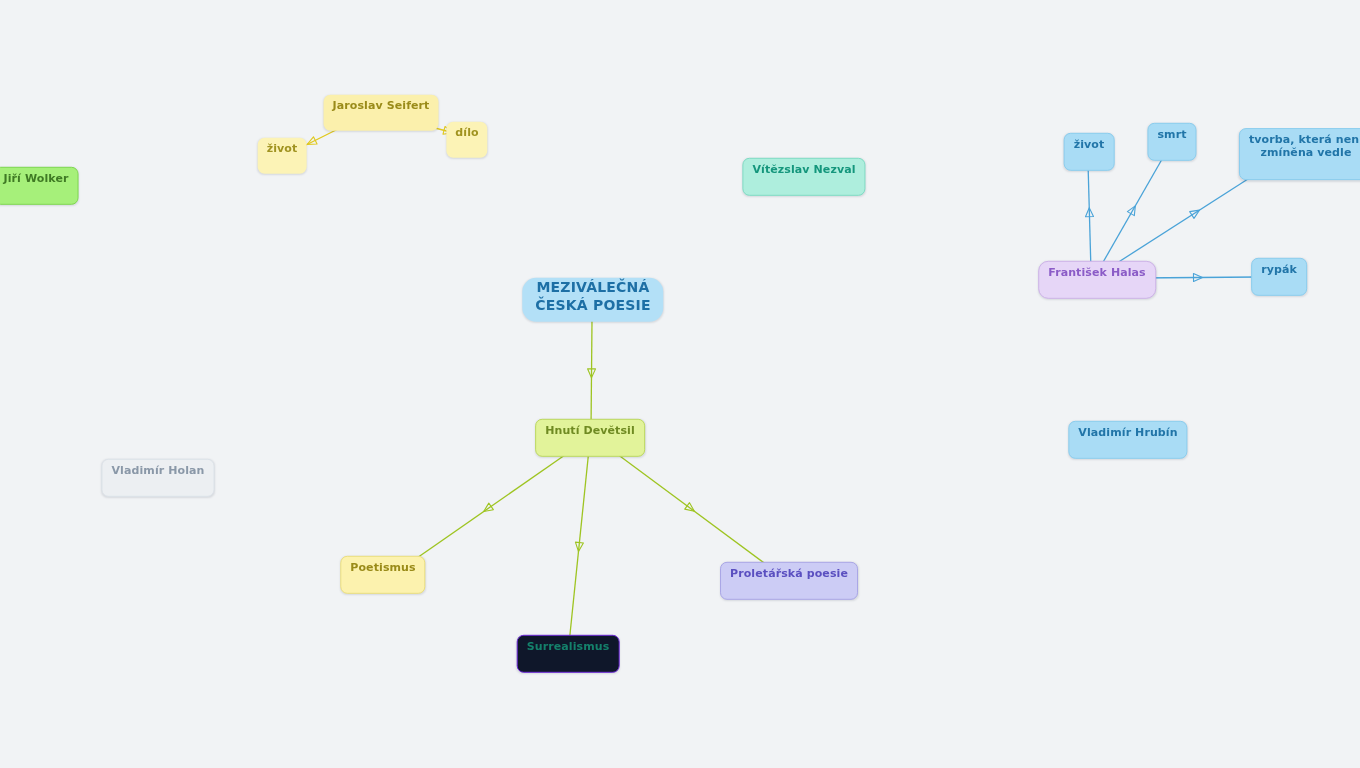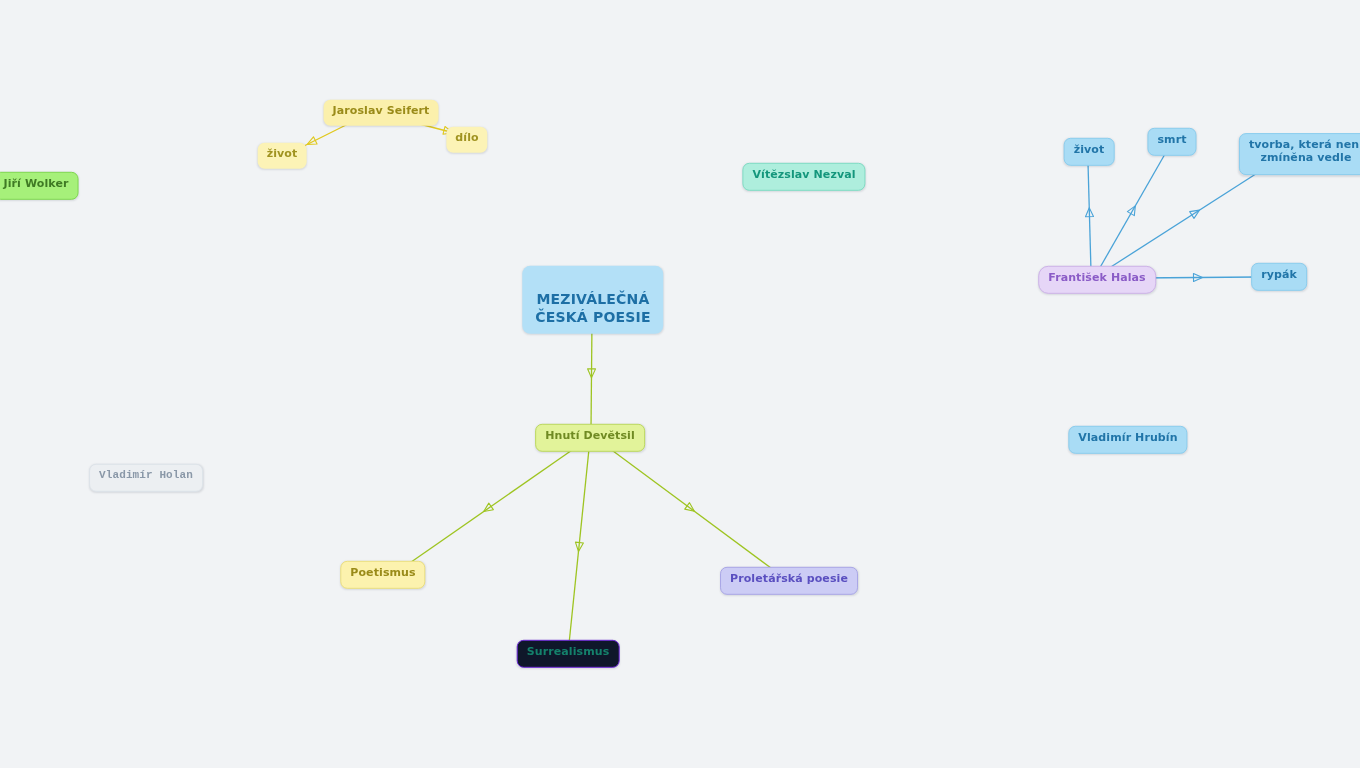--- a/index.html
+++ b/index.html
@@ -28,37 +28,37 @@
     top: 0;
     width: 1360px;
     height: 768px;
     pointer-events: none;
   }
 
   .node {
     position: absolute;
     box-sizing: border-box;
     border-radius: 7px;
-    padding: 4px 9px 9px 9px;
+    padding: 4px 9px 19px 9px;
     font-size: 11px;
     font-weight: bold;
     line-height: 1.22;
     white-space: pre;
     text-align: center;
     letter-spacing: .1px;
     box-shadow: 0 1px 2px rgba(40,50,70,.13);
     transform: translate(-50%, -50%);
     user-select: none;
   }
 
   .node.root {
     font-size: 14px;
     line-height: 1.3;
-    padding: 24px 13px 8px 13px;
-    border-radius: 8px;
+    padding: 0 13px 8px 13px;
+    border-radius: 14px;
     letter-spacing: .2px;
   }
 
   
   .c-rootblue  { background: #b3e0f7; color: #1d6fa5; }
   .c-yellow    { background: #fbf0ac; color: #9a8b19; }
   .c-yellowlt  { background: #fcf3b6; color: #a09320; }
   .c-green     { background: #a6f07a; color: #3f7a24; border: 1px solid #7fd84f; }
   .c-mint      { background: #aeeedd; color: #14967c; border: 1px solid #7fdcc4; }
   .c-grey      { background: #eceff2; color: #8a98a8; border: 1px solid #dde3e9; }
@@ -116,21 +116,21 @@
       </g>
     </svg>
   <div id="node-layer">
       <div class="node c-rootblue root" style="left: 593px; top: 300px;">MEZIVÁLEČNÁ
 ČESKÁ POESIE</div>
       <div class="node c-yellow" style="left: 381px; top: 113px;">Jaroslav Seifert</div>
       <div class="node c-yellowlt" style="left: 282px; top: 156px;">život</div>
       <div class="node c-yellowlt" style="left: 467px; top: 140px;">dílo</div>
       <div class="node c-green" style="left: 36px; top: 186px;">Jiří Wolker</div>
       <div class="node c-mint" style="left: 793px; top: 177px; margin-left: 11px;">Vítězslav Nezval</div>
-      <div class="node c-grey" style="left: 146px; top: 478px; font-family: Liberation Mono, monospace;">Vladimír Holan</div>
+      <div class="node c-grey" style="left: 158px; top: 478px;">Vladimír Holan</div>
       <div class="node c-lavender" style="left: 1097px; top: 280px; border-radius: 10px;">František Halas</div>
       <div class="node c-blue" style="left: 1089px; top: 152px;">život</div>
       <div class="node c-blue" style="left: 1172px; top: 142px;">smrt</div>
       <div class="node c-blue" style="left: 1306px; top: 154px;">tvorba, která není
 zmíněna vedle</div>
       <div class="node c-blue" style="left: 1279px; top: 277px;">rypák</div>
       <div class="node c-blue" style="left: 1128px; top: 440px;">Vladimír Hrubín</div>
       <div class="node c-olive" style="left: 590px; top: 438px;">Hnutí Devětsil</div>
       <div class="node c-poetism" style="left: 383px; top: 575px;">Poetismus</div>
       <div class="node c-teal" style="left: 568px; top: 654px;">Surrealismus</div>

